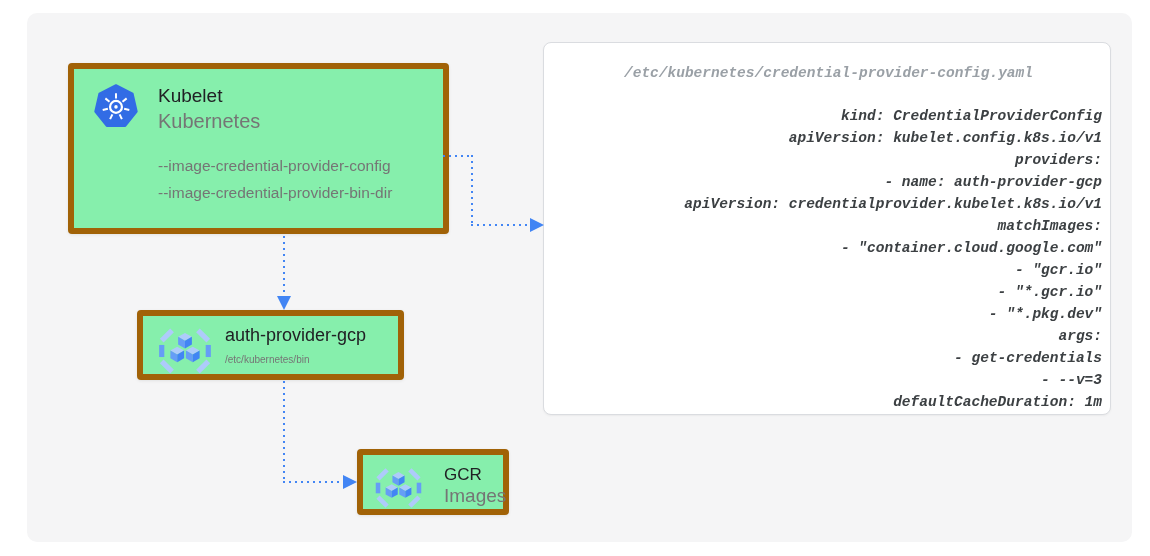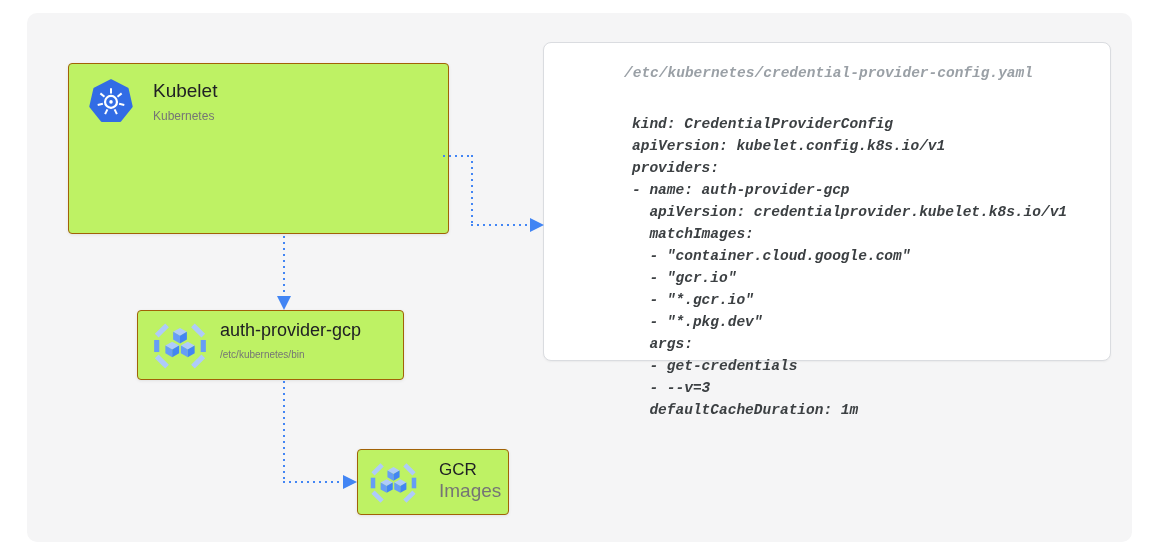--- a/index.html
+++ b/index.html
@@ -25,77 +25,78 @@
   }
   .canvas {
     position: absolute;
     left: 27px; top: 13px;
     width: 1105px; height: 529px;
     background: var(--canvas-bg);
     border-radius: 10px;
   }
   .node {
     position: absolute;
-    background: #bef264;
-    border: 1px solid #a16207;
+    background: #86efac;
+    border: 6px solid #a16207;
     border-radius: 4px;
     box-shadow: 0 1px 3px rgba(60,64,67,0.10);
   }
   .node-kubelet { left: 41px; top: 50px; width: 381px; height: 171px; }
   .node-auth    { left: 110px; top: 297px; width: 267px; height: 70px; }
   .node-gcr     { left: 330px; top: 436px; width: 152px; height: 66px; text-align: right; }
 
   .icon { position: absolute; display: block; }
   .k8s-icon  { left: 20px; top: 15px; width: 44px; height: 44px; }
   .gcr-icon-auth { left: 14px; top: 10px; width: 56px; height: 50px; }
   .gcr-icon-gcr  { left: 10px; top: 11px; width: 51px; height: 44px; }
 
   .node-title {
     position: absolute; left: 84px; top: 15px;
     font-size: 19px; line-height: 24px; color: var(--text-dark);
   }
   .node-sub {
     position: absolute; left: 84px; top: 41px;
-    font-size: 12px; line-height: 22px; color: var(--text-gray);
+    font-size: 20px; line-height: 22px; color: var(--text-gray);
   }
   .node-auth .node-title { left: 82px; top: 8px; font-size: 18px; line-height: 22px; }
   .node-auth .node-sub   { left: 82px; top: 33px; font-size: 10px; line-height: 21px; }
   .node-gcr .node-title  { left: 81px; top: 10px; font-size: 17px; line-height: 20px; }
   .node-gcr .node-sub    { left: 81px; top: 31px; font-size: 19px; line-height: 20px; }
 
   .flags {
     position: absolute; left: 84px; top: 83px;
     font-size: 15.5px; line-height: 27px; color: var(--text-gray);
   }
 
   .yaml-panel {
     position: absolute;
     left: 516px; top: 29px;
-    width: 568px; height: 319px;
+    width: 568px; height: 373px;
     background: #ffffff;
     border: 1px solid #DADCE0;
     border-radius: 8px;
     box-shadow: 0 1px 2px rgba(60,64,67,0.06);
   }
   .yaml-title {
     position: absolute; left: 80px; top: 21px;
     font-family: "Liberation Mono", monospace;
     font-style: italic; font-weight: bold;
     font-size: 14.5px; line-height: 18px;
     color: var(--code-gray);
     white-space: nowrap;
   }
   .yaml-code {
     position: absolute; left: 80px; top: 62px; right: 8px;
-    margin: 8px;
+    margin: 0;
     font-family: "Liberation Mono", monospace;
     font-style: italic; font-weight: bold;
     font-size: 14.5px; line-height: 22px;
     color: var(--code-dark);
     white-space: pre;
+    text-align: right;
   }
 
   
   .dot-h {
     position: absolute; height: 2px;
     background-image: repeating-linear-gradient(90deg, var(--arrow-blue) 0 2px, transparent 2px 6px);
   }
   .dot-v {
     position: absolute; width: 2px;
     background-image: repeating-linear-gradient(180deg, var(--arrow-blue) 0 2px, transparent 2px 6px);
@@ -141,20 +142,24 @@
         <line x1="31.5" y1="56.2" x2="19.8" y2="58.9"></line>
         <line x1="41.8" y1="69.1" x2="36.6" y2="79.9"></line>
         <line x1="58.2" y1="69.1" x2="63.4" y2="79.9"></line>
         <line x1="68.5" y1="56.2" x2="80.2" y2="58.9"></line>
         <line x1="64.8" y1="40.2" x2="74.2" y2="32.7"></line>
       </g>
       <circle cx="50" cy="52" r="4" fill="#ffffff"></circle>
     </svg>
     <div class="node-title">Kubelet</div>
     <div class="node-sub">Kubernetes</div>
+    <div class="flags">
+      <div class="flag">--image-credential-provider-config</div>
+      <div class="flag">--image-credential-provider-bin-dir</div>
+    </div>
   </div>
 
   <div class="node node-auth">
     <svg class="icon gcr-icon-auth" viewBox="0 0 64 58" aria-hidden="true">
       <g stroke-linecap="butt" fill="none">
         <line x1="17" y1="5" x2="5" y2="17" stroke="var(--gcr-light)" stroke-width="6"></line>
         <line x1="5" y1="22" x2="5" y2="36" stroke="var(--gcr-mid)" stroke-width="6"></line>
         <line x1="5" y1="41" x2="17" y2="53" stroke="var(--gcr-light)" stroke-width="6"></line>
         <line x1="47" y1="5" x2="59" y2="17" stroke="var(--gcr-light)" stroke-width="6"></line>
         <line x1="59" y1="22" x2="59" y2="36" stroke="var(--gcr-mid)" stroke-width="6"></line>

